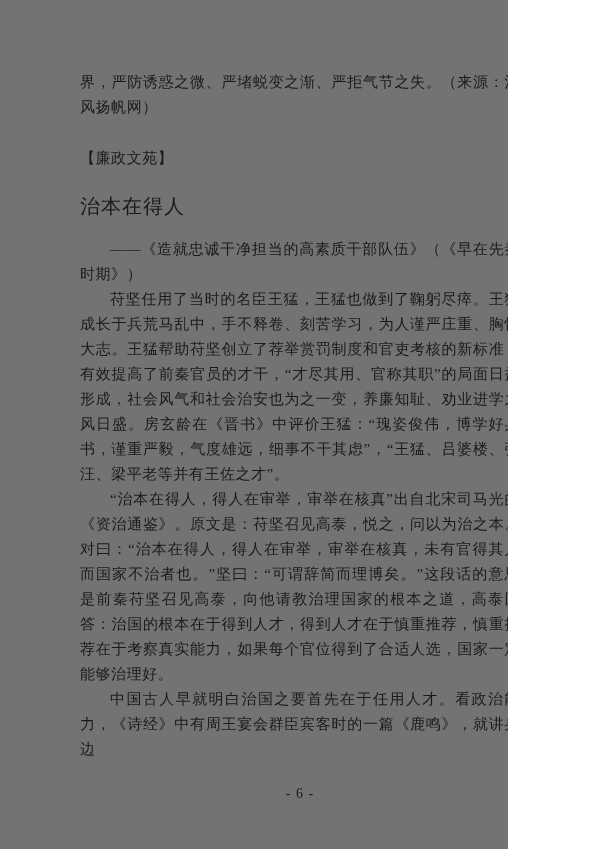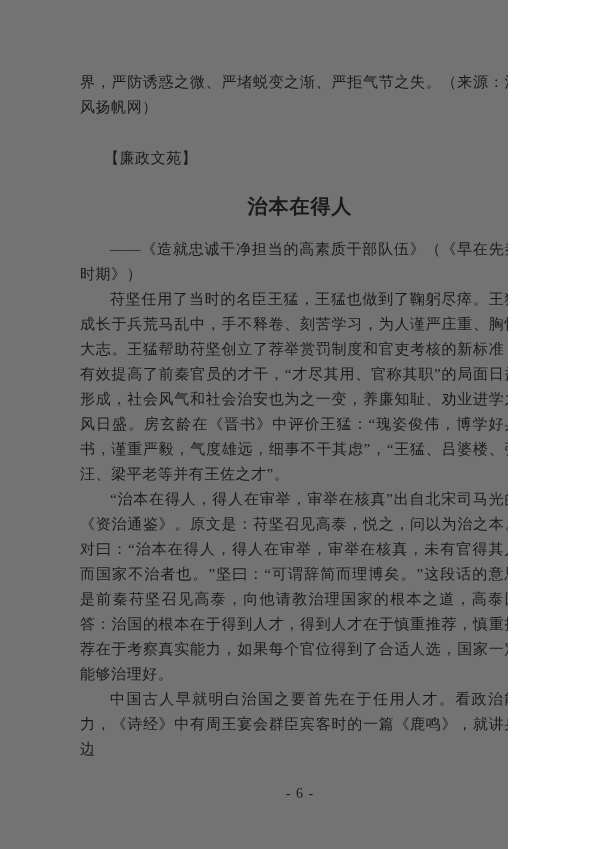--- a/index.html
+++ b/index.html
@@ -31,28 +31,26 @@
     margin: 0;
   }
   .continuation {
     text-indent: 0;
   }
   .section-header {
     margin-top: 26px;
     font-size: 15px;
     line-height: 25px;
     letter-spacing: 0.55px;
-    margin-left: 24px;
   }
   .article-title {
     margin-top: 20px;
     font-size: 20px;
     line-height: 30px;
-    font-weight: bold;
-    text-align: center;
+    font-weight: normal;
     letter-spacing: 1px;
   }
   .article-body {
     margin-top: 16px;
   }
   .article-body p {
     text-indent: 2em;
   }
   .page-number {
     position: absolute;

